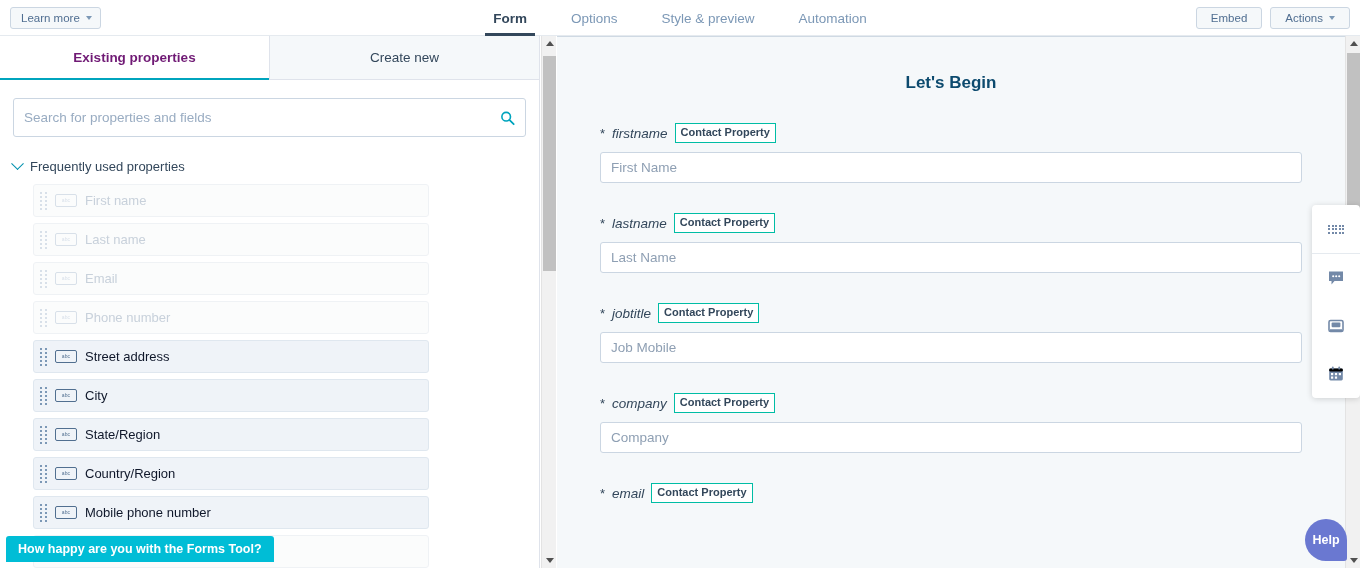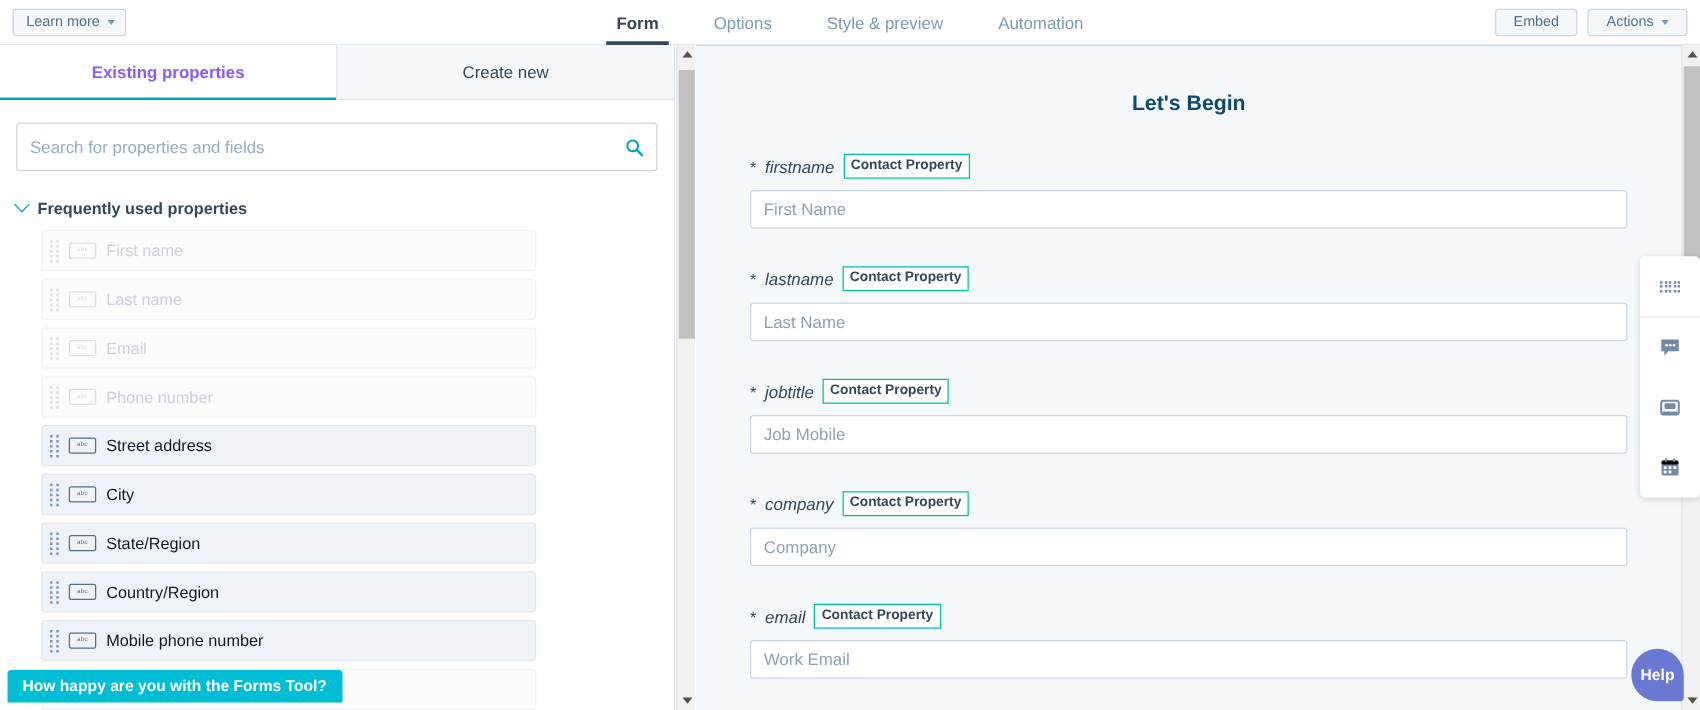--- a/index.html
+++ b/index.html
@@ -86,21 +86,21 @@
     width: 540px; height: 532px;
     background: #fff;
     border-right: 1px solid #dfe3eb;
     overflow: hidden;
   }
   .panel-tabs { display: flex; height: 44px; }
   .panel-tab {
     flex: 1;
     display: flex; align-items: center; justify-content: center;
     font-size: 13.5px;
-    color: #8b5cf6;
+    color: #701a75;
     cursor: pointer;
     border-bottom: 1px solid #dfe3eb;
     background: #fff;
   }
   .panel-tab.active {
     font-weight: bold;
     border-bottom: 2px solid #00a4bd;
     background: #fff;
   }
   .panel-tab.inactive {
@@ -133,21 +133,21 @@
     position: absolute; right: 10px; top: 50%;
     transform: translateY(-50%);
     width: 15px; height: 15px;
     cursor: pointer;
   }
 
   .section-header {
     display: flex; align-items: center; gap: 8px;
     padding: 22px 13px 10px 13px;
     font-size: 13px;
-    font-weight: bold;
+    font-weight: normal;
     color: #33475b;
     cursor: pointer;
   }
   .chev {
     width: 9px; height: 9px;
     border-right: 1.6px solid #0091ae;
     border-bottom: 1.6px solid #0091ae;
     transform: rotate(45deg) translate(-2px,-2px);
   }
 
@@ -605,21 +605,20 @@
     </div>
     <div class="field-input">Company</div>
   </div>
 
   <div class="field-block">
     <div class="field-label-row">
       <span class="req-star">*</span>
       <span class="field-name">email</span>
       <span class="cp-badge">Contact Property</span>
     </div>
-    <div class="field-input">Work Email</div>
   </div>
 </div>
 
 <div class="float-toolbar">
   <div class="ft-cell">
     <span class="grid-dots">
       <i></i>
         <i></i>
         <i></i>
         <i></i>

